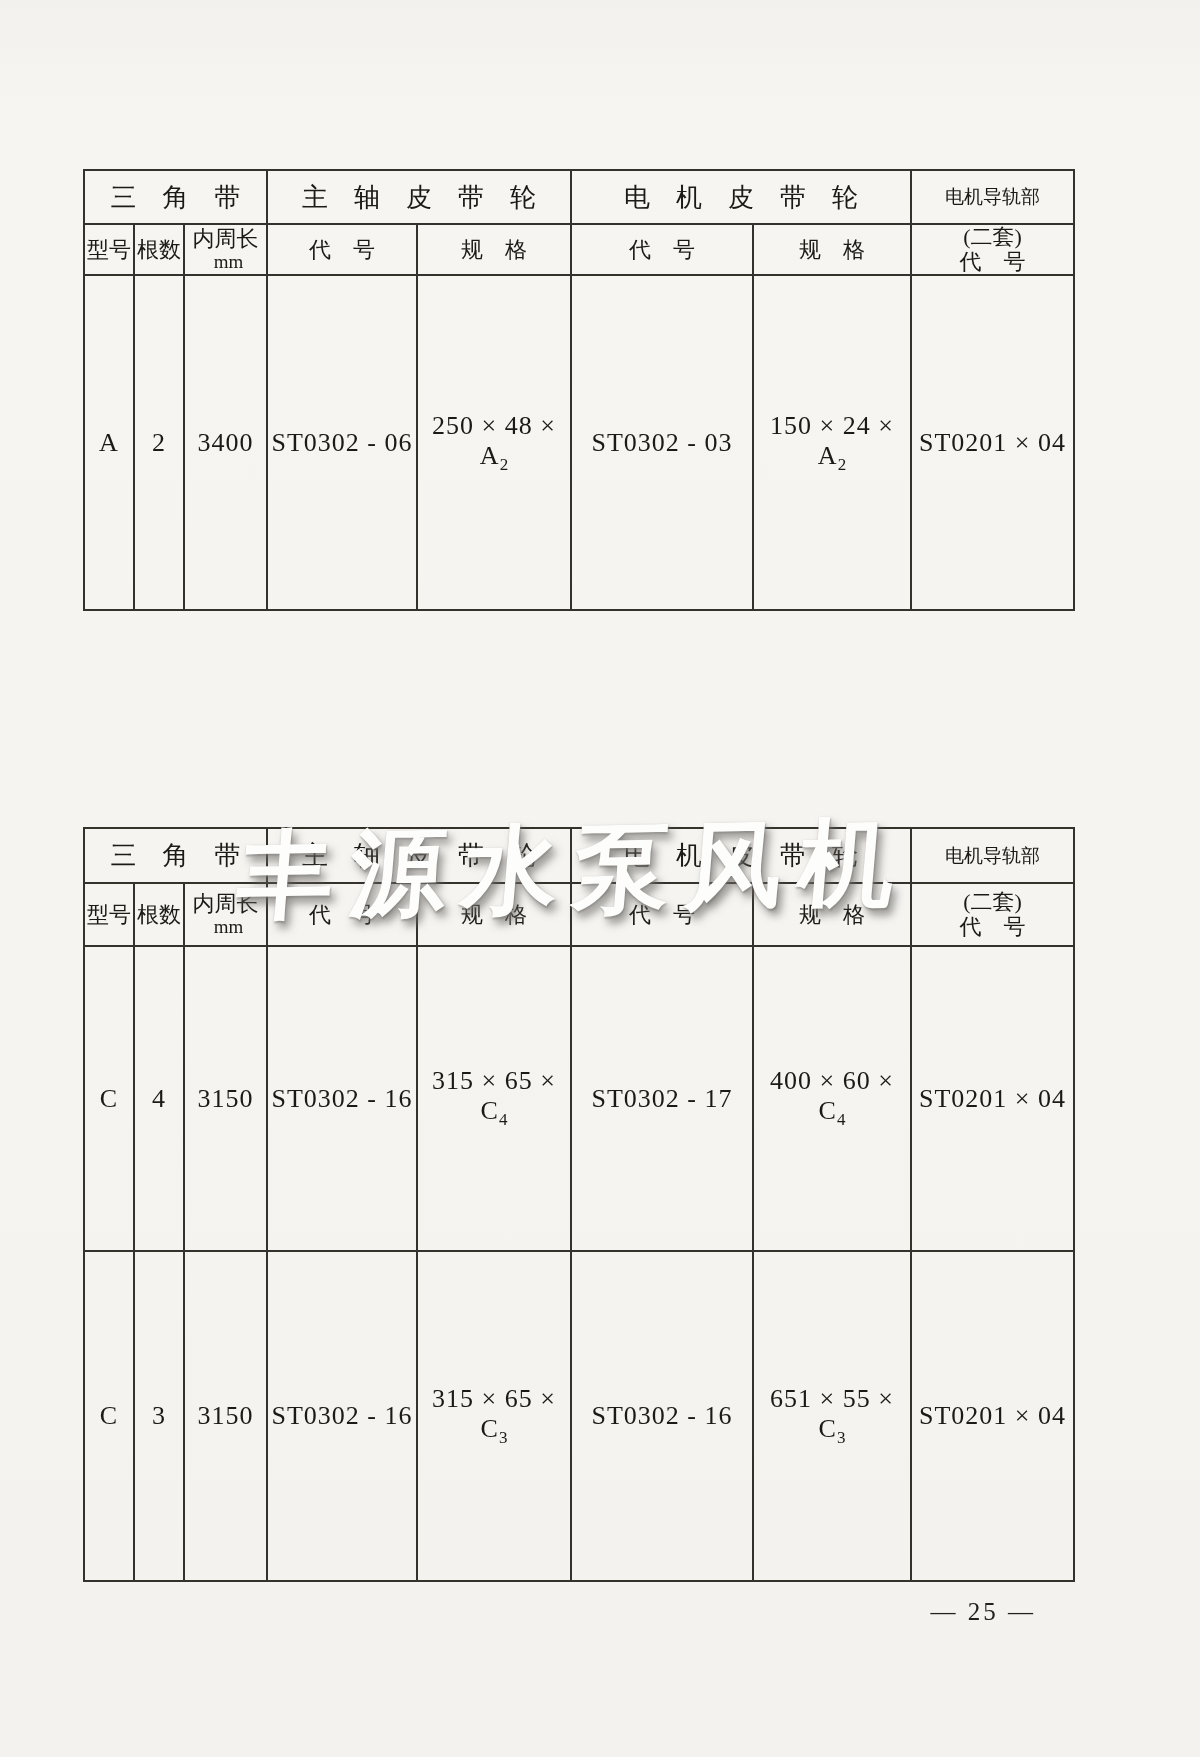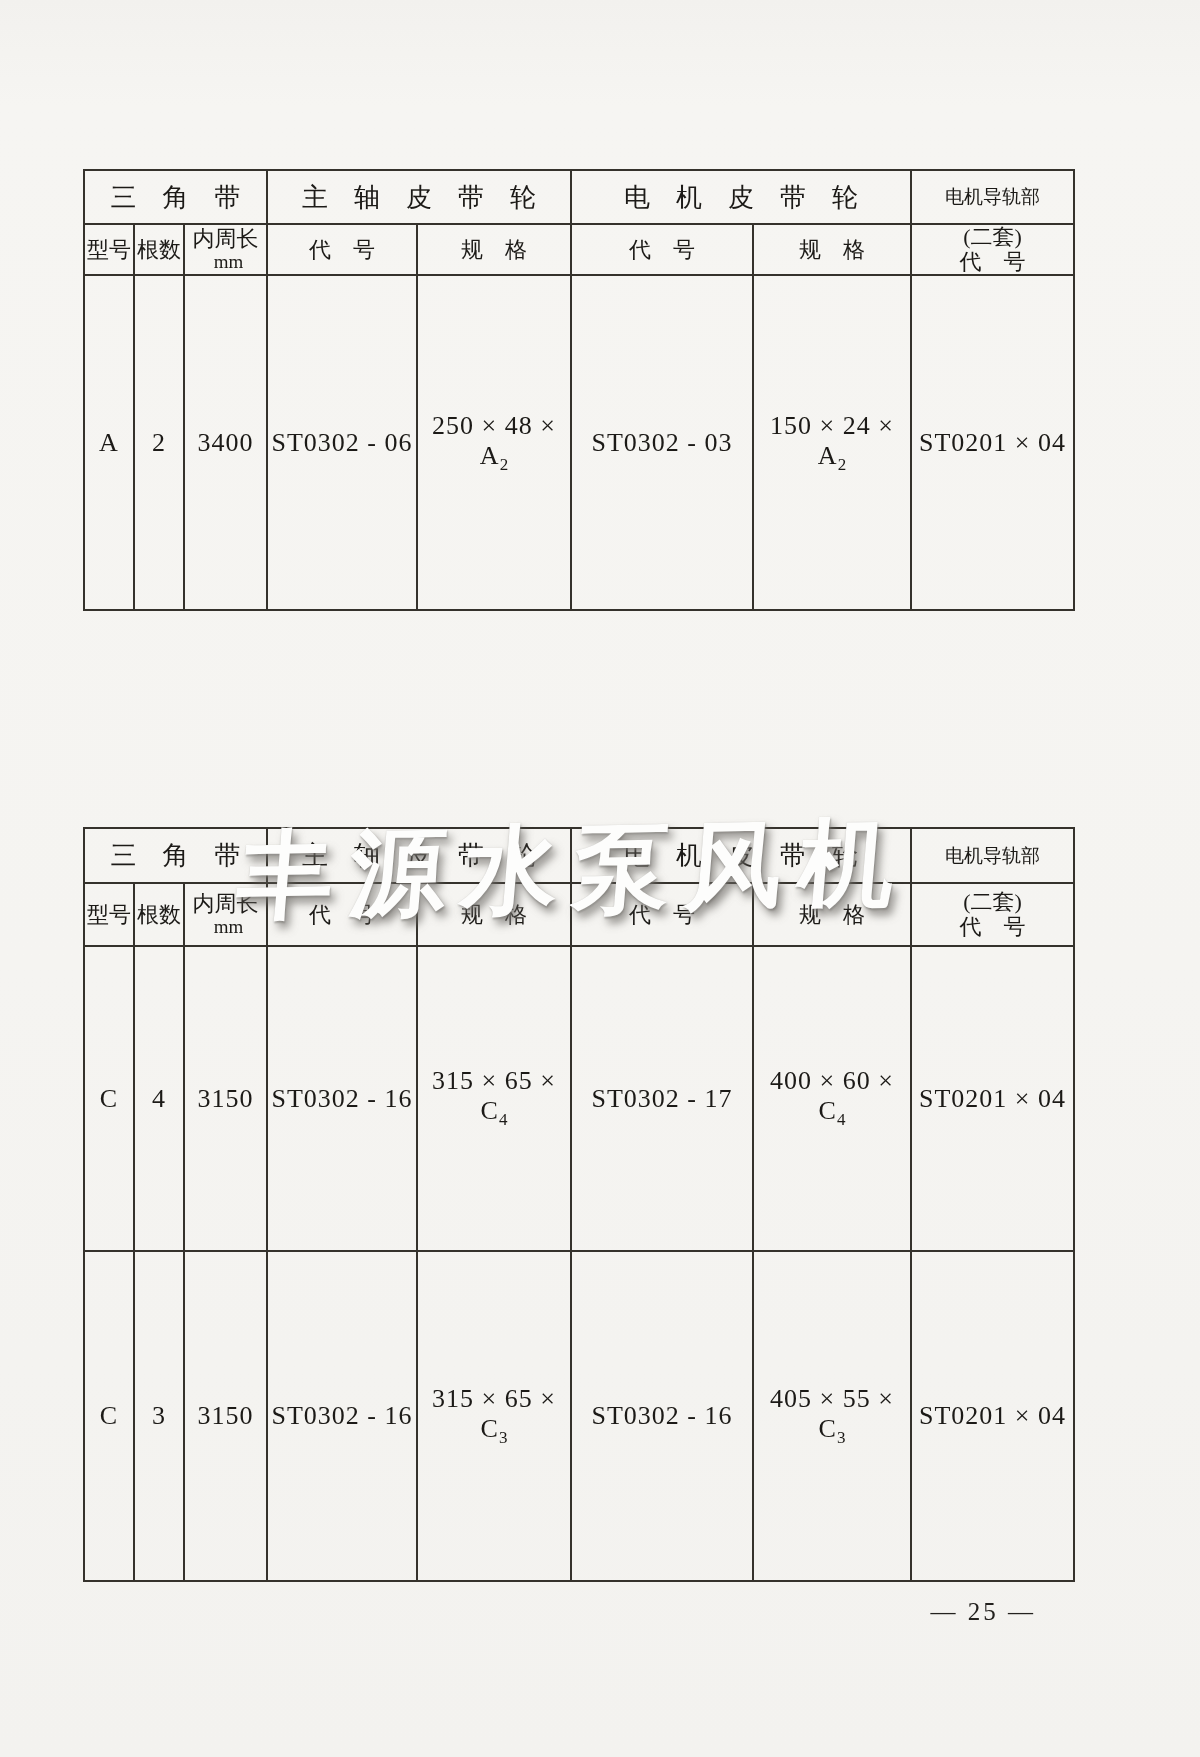--- a/index.html
+++ b/index.html
@@ -159,21 +159,21 @@
         <td class="data"><span>400 × 60 × C</span><sub>4</sub></td>
         <td class="data">ST0201 × 04</td>
       </tr>
       <tr class="drow-t2b">
         <td class="data">C</td>
         <td class="data">3</td>
         <td class="data">3150</td>
         <td class="data">ST0302 - 16</td>
         <td class="data"><span>315 × 65 × C</span><sub>3</sub></td>
         <td class="data">ST0302 - 16</td>
-        <td class="data"><span>405 × 55 × C</span><sub>3</sub></td>
+        <td class="data"><span>651 × 55 × C</span><sub>3</sub></td>
         <td class="data">ST0201 × 04</td>
       </tr>
     </tbody>
   </table>
 
   <div class="watermark">丰源水泵风机</div>
 
   <div class="page-number">— 25 —</div>
 
 </div>

